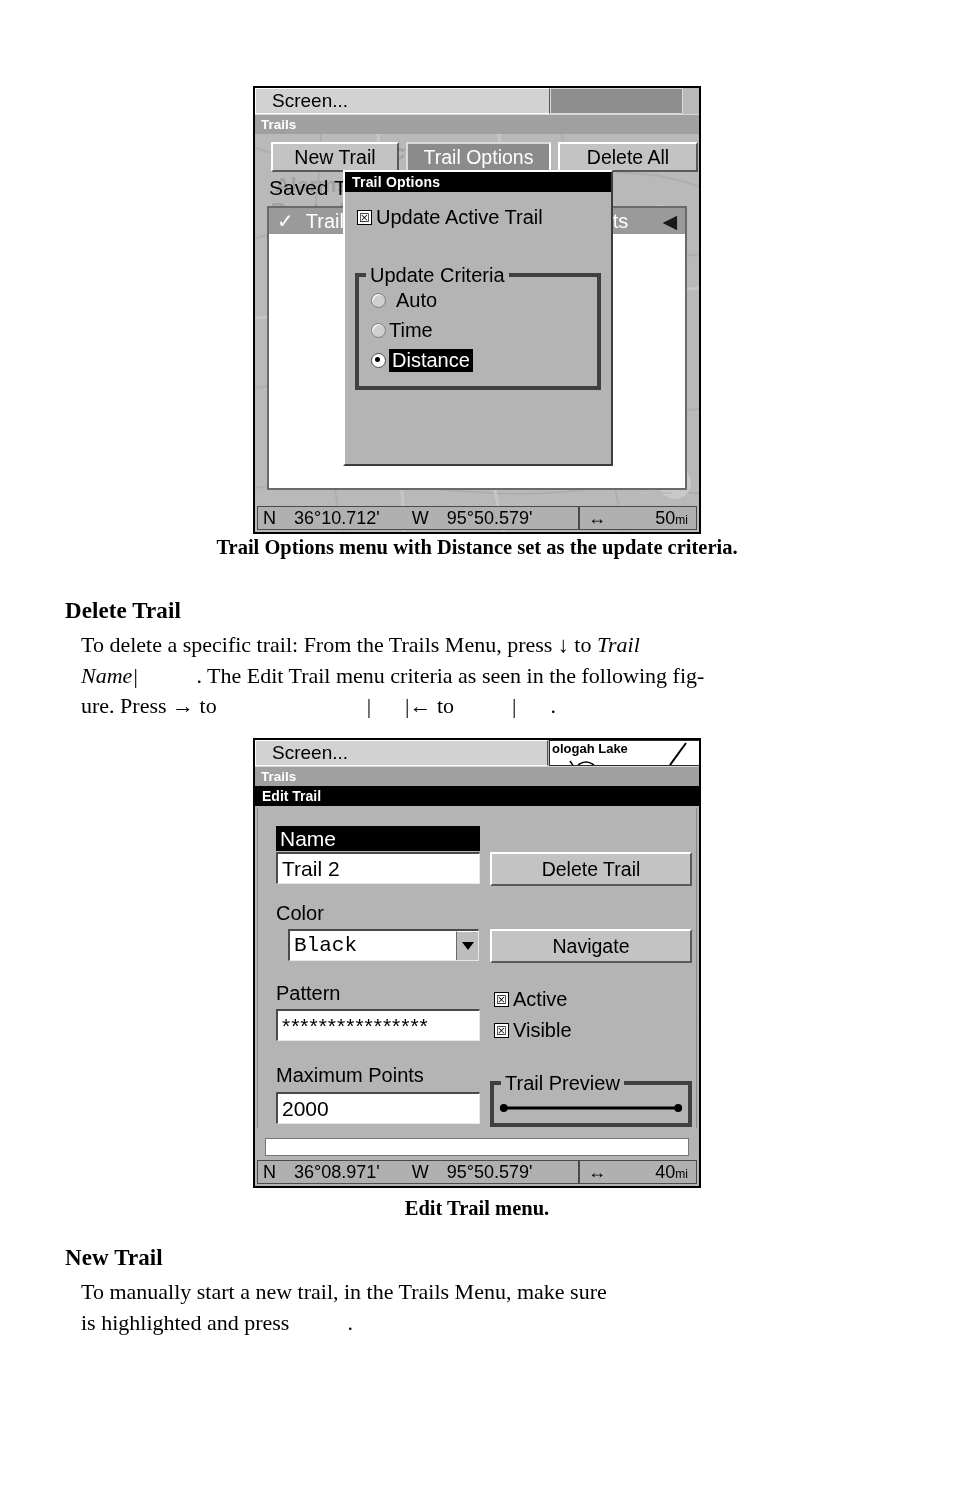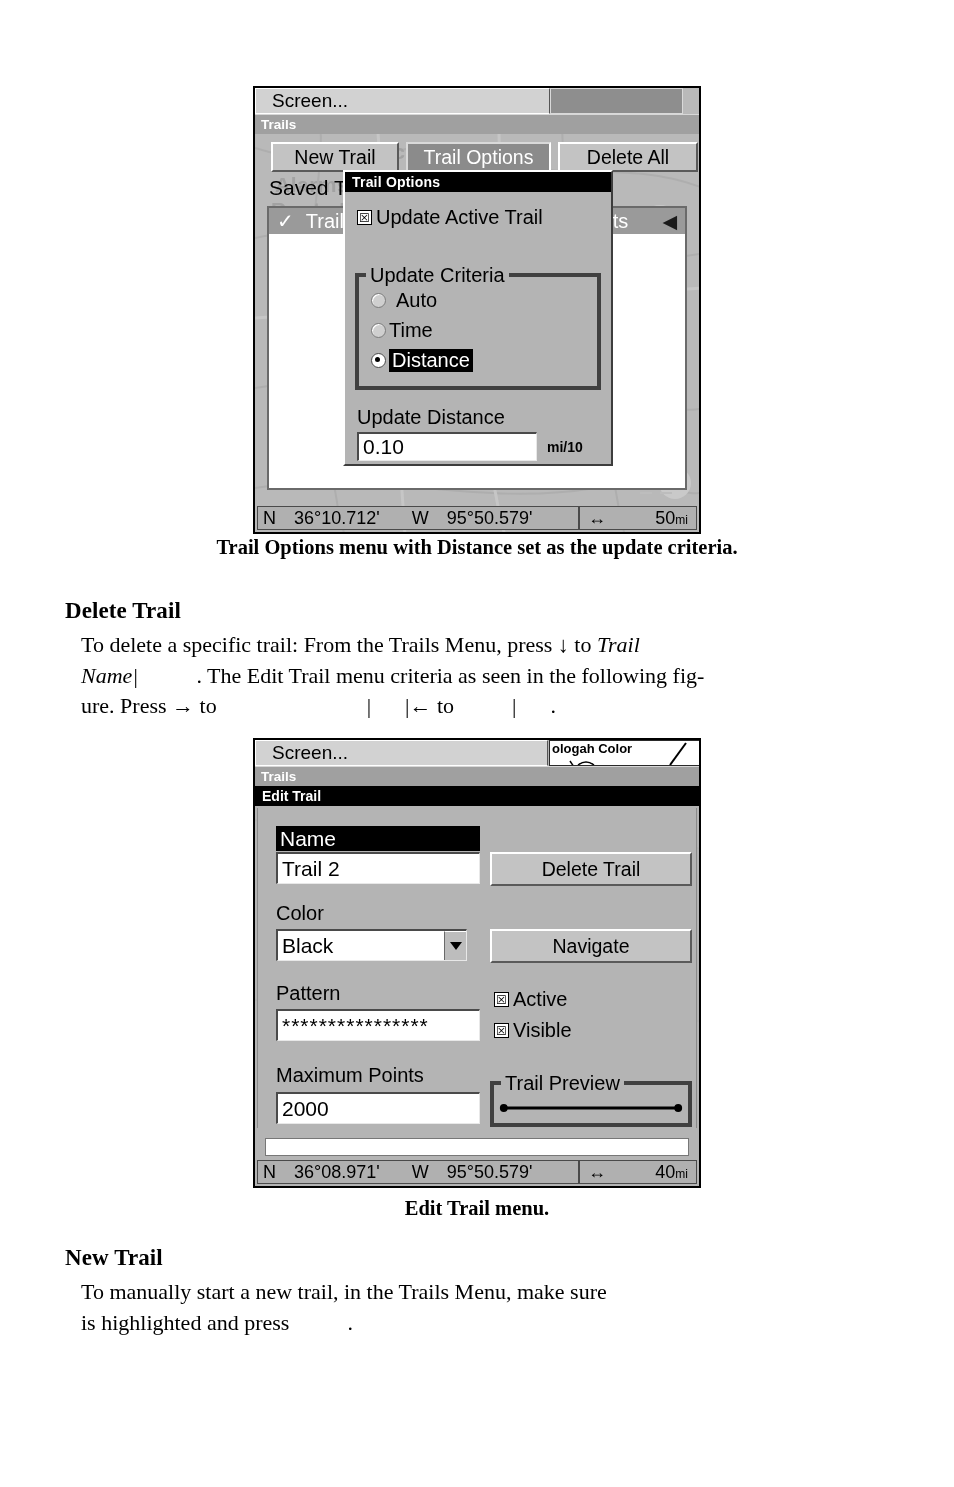--- a/index.html
+++ b/index.html
@@ -304,29 +304,20 @@
         <div class="radio-row" style="margin:7px 0 0 12px;">
           <span class="radio"></span>
           <span>Time</span>
         </div>
         <div class="radio-row" style="margin:7px 0 0 12px;">
           <span class="radio on"></span>
           <span class="hl">Distance</span>
         </div>
       </div>
 
-      <div style="margin:16px 0 0 12px;">
-        <div class="fieldlabel">Update Distance</div>
-        <div style="display:flex;align-items:center;gap:10px;margin-top:3px;">
-          <div class="textfield" style="width:180px;height:29px;">
-            <span>0.10</span>
-          </div>
-          <span class="unit-sm">mi/10</span>
-        </div>
-      </div>
     </div>
 
     <div class="statusbar">
       <div class="sb-coords">
         <span class="h">N</span>
         <span class="v">36°10.712'</span>
         <span class="h">W</span>
         <span>95°50.579'</span>
       </div>
       <div class="sb-zoom">
@@ -362,21 +353,21 @@
     </div>
 
     <div class="topbar">
       <div class="topbar-left" style="flex:0 0 293px;">
         <span>Screen...</span>
       </div>
       <div class="topbar-right" style="background:#b4b4b4;border:none;"></div>
     </div>
 
     <div class="maplabelbox" style="left:294px;top:0px;width:152px;height:26px;">
-      <div class="maplabel-txt">ologah Color</div>
+      <div class="maplabel-txt">ologah Lake</div>
       <svg width="152" height="26" style="position:absolute;left:0;top:0;" aria-hidden="true">
         <path d="M120,24 L136,2" stroke="#000" stroke-width="2" fill="none"></path>
         <path d="M28,24 q8,-6 16,0" stroke="#000" stroke-width="1.5" fill="none"></path>
         <path d="M20,20 l4,6" stroke="#000" stroke-width="1.5" fill="none"></path>
       </svg>
     </div>
 
     <div class="trailsbar">
       <span>Trails</span>
     </div>
@@ -395,21 +386,21 @@
         <span>Trail 2</span>
       </div>
 
       <div class="gbtn" style="position:absolute;left:232px;top:44px;width:202px;height:34px;">
         <span>Delete Trail</span>
       </div>
 
       <div class="fieldlabel" style="position:absolute;left:18px;top:94px;">
         <span>Color</span>
       </div>
-      <div class="dropdown" style="position:absolute;left:18px;top:121px;width:191px;height:32px;">
+      <div class="dropdown" style="position:absolute;left:30px;top:121px;width:191px;height:32px;font-family:Liberation Mono, monospace;">
         <span>Black</span>
         <span class="dd-arrow">
             <span class="caret"></span>
           </span>
       </div>
 
       <div class="gbtn" style="position:absolute;left:232px;top:121px;width:202px;height:34px;">
         <span>Navigate</span>
       </div>
 

